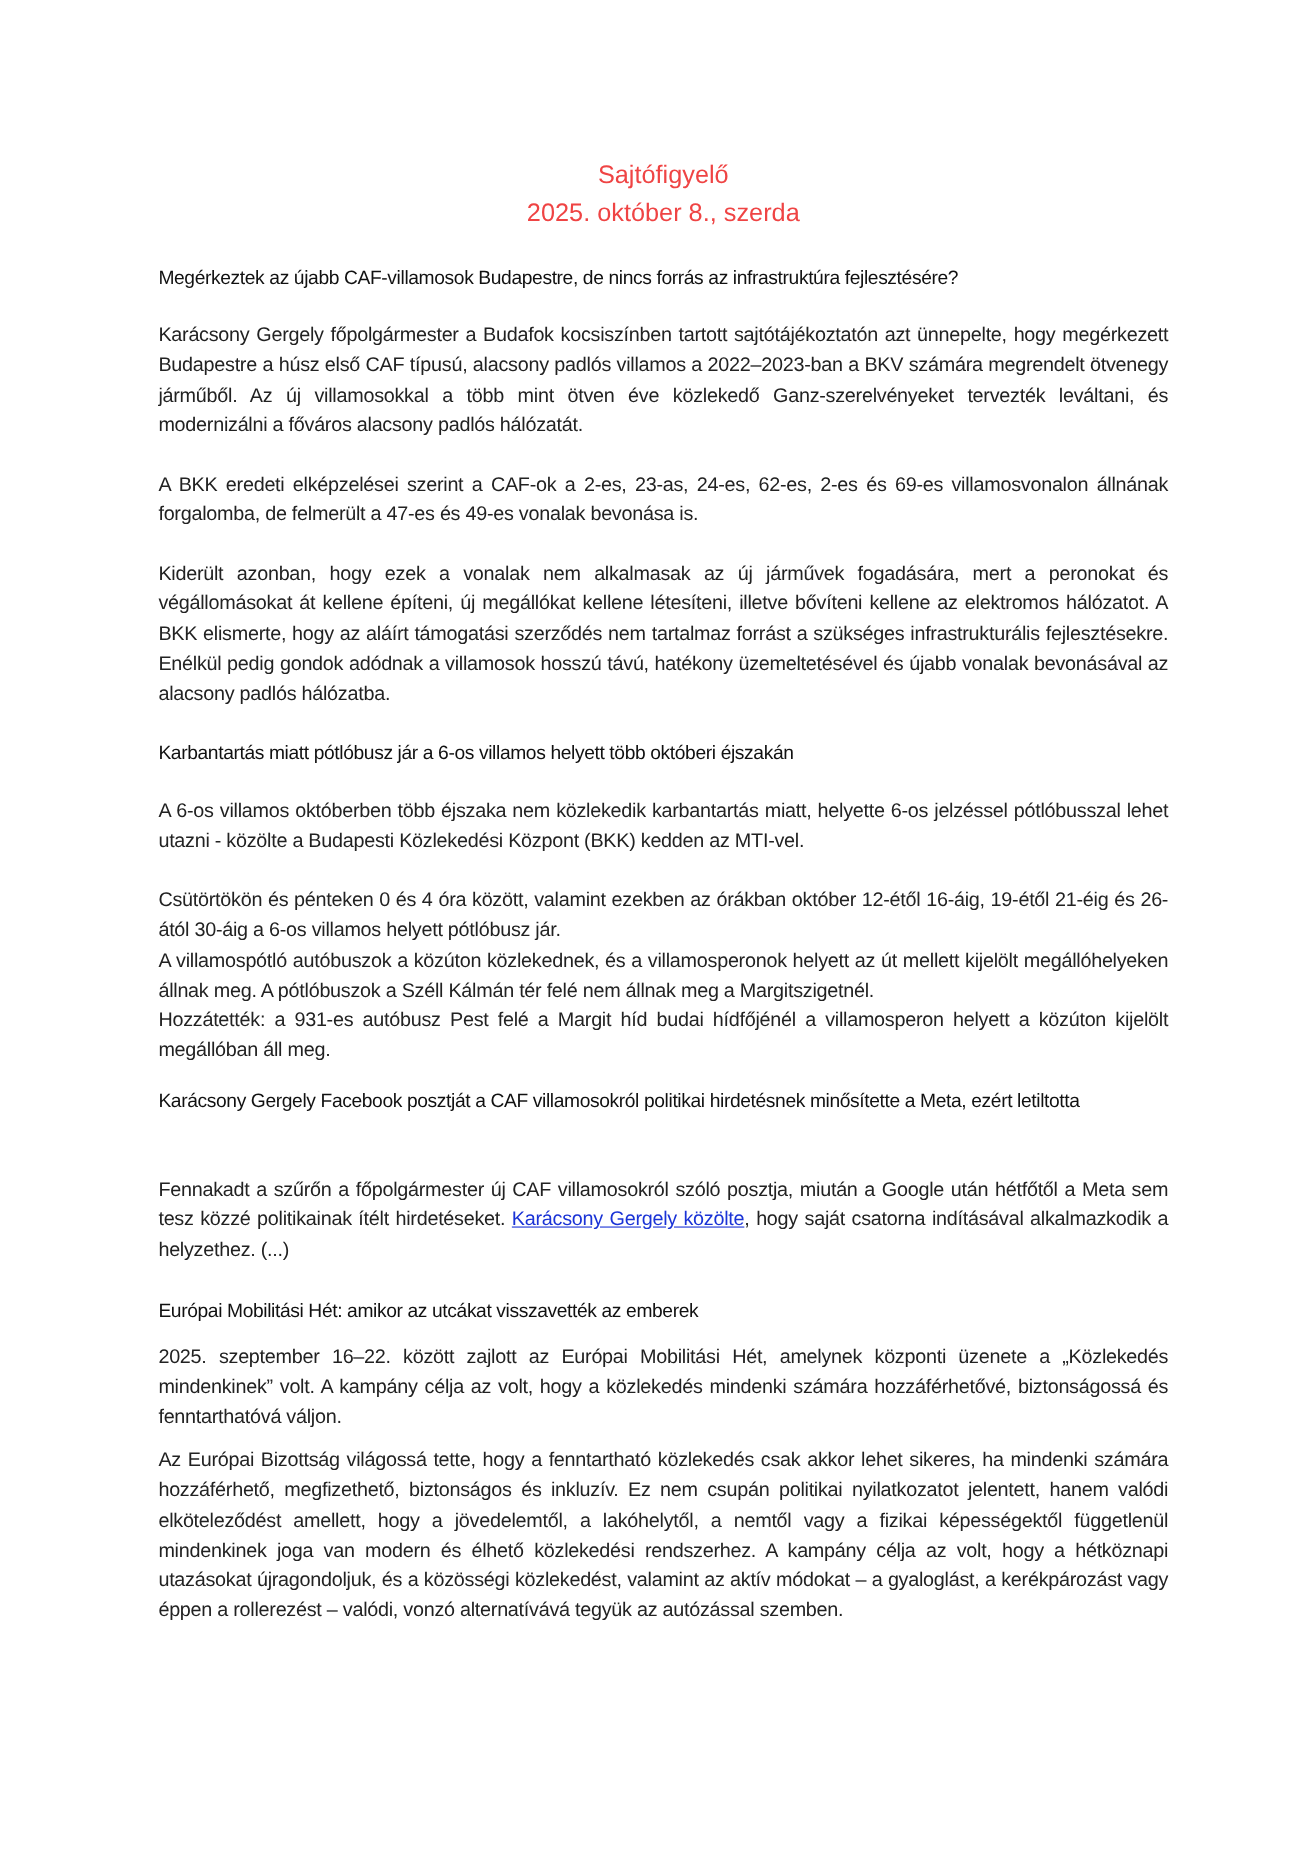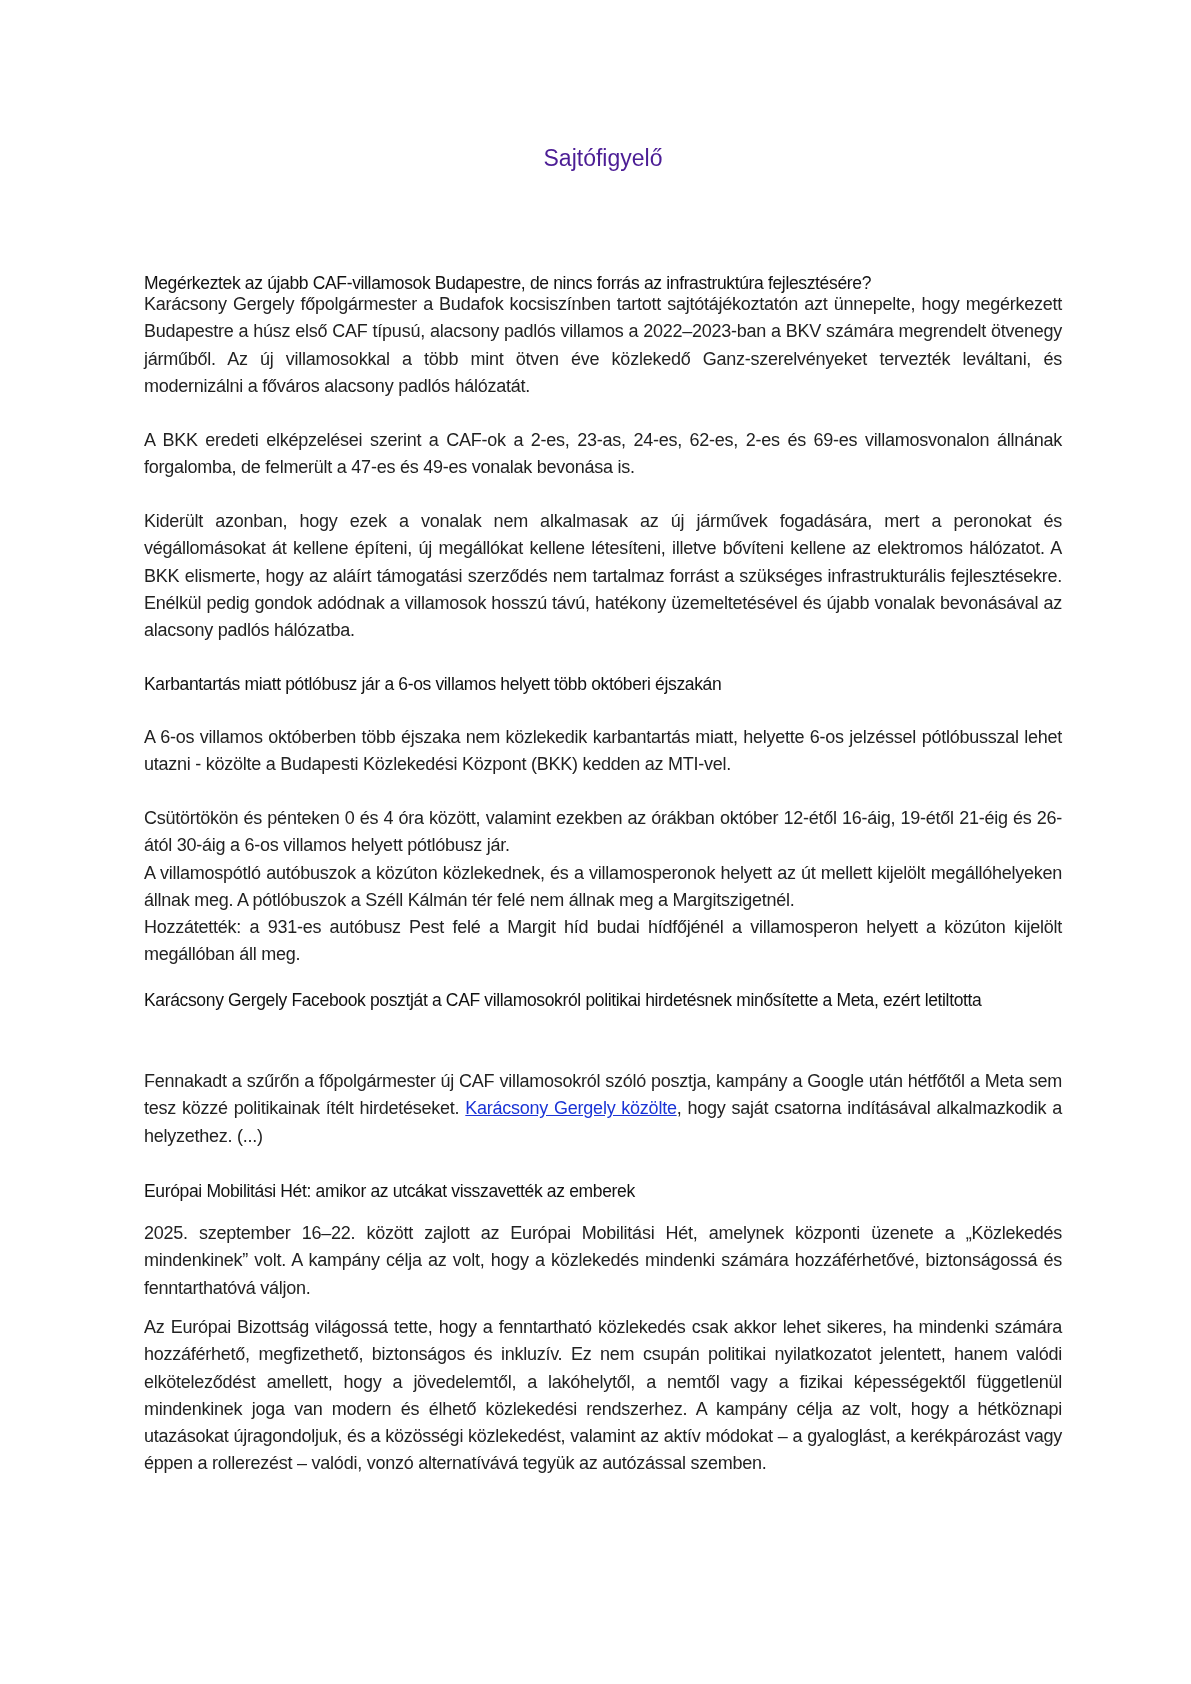--- a/index.html
+++ b/index.html
@@ -1,47 +1,48 @@
 <!DOCTYPE html>
 <html><head>
 <meta charset="utf-8">
 <style>
   html, body { margin: 0; padding: 0; background: #ffffff; }
   body { width: 1191px; height: 1684px; position: relative; overflow: hidden;
          font-family: "Liberation Sans", "DejaVu Sans", sans-serif; color: #1a1a1a; }
   .page { position: absolute; left: 144px; top: 0; width: 918px; }
   .title-block { position: absolute; left: 0; width: 918px; top: 141px; text-align: center;
-                 color: #4c1d95; font-size: 23px; line-height: 35px; }
+                 color: #ef4444; font-size: 23px; line-height: 35px; }
   .title-block div { margin: 0; }
   .article-heading { position: absolute; left: 0; width: 918px; font-size: 17.5px; line-height: 27.3px;
                      font-weight: normal; letter-spacing: -0.35px; color: #111; margin: 0; }
   .para { position: absolute; left: 0; width: 918px; font-size: 18px; line-height: 27.3px;
           text-align: justify; letter-spacing: -0.25px; color: #222; margin: 0; }
   a.link { color: #1a33d6; text-decoration: underline; }
 </style>
 </head>
 <body>
 
 <div class="page">
 
   <div class="title-block">
     <div>Sajtófigyelő</div>
+    <div>2025. október 8., szerda</div>
   </div>
 
-  <h2 class="article-heading" style="top:239px;margin-top:31px;">Megérkeztek az újabb CAF-villamosok Budapestre, de nincs forrás az infrastruktúra fejlesztésére?</h2>
+  <h2 class="article-heading" style="top:239px;">Megérkeztek az újabb CAF-villamosok Budapestre, de nincs forrás az infrastruktúra fejlesztésére?</h2>
   <p class="para" style="top:291px;">Karácsony Gergely főpolgármester a Budafok kocsiszínben tartott sajtótájékoztatón azt ünnepelte, hogy megérkezett Budapestre a húsz első CAF típusú, alacsony padlós villamos a 2022–2023-ban a BKV számára megrendelt ötvenegy járműből. Az új villamosokkal a több mint ötven éve közlekedő Ganz-szerelvényeket tervezték leváltani, és modernizálni a főváros alacsony padlós hálózatát.</p>
   <p class="para" style="top:427px;">A BKK eredeti elképzelései szerint a CAF-ok a 2-es, 23-as, 24-es, 62-es, 2-es és 69-es villamosvonalon állnának forgalomba, de felmerült a 47-es és 49-es vonalak bevonása is.</p>
   <p class="para" style="top:508px;">Kiderült azonban, hogy ezek a vonalak nem alkalmasak az új járművek fogadására, mert a peronokat és végállomásokat át kellene építeni, új megállókat kellene létesíteni, illetve bővíteni kellene az elektromos hálózatot. A BKK elismerte, hogy az aláírt támogatási szerződés nem tartalmaz forrást a szükséges infrastrukturális fejlesztésekre. Enélkül pedig gondok adódnak a villamosok hosszú távú, hatékony üzemeltetésével és újabb vonalak bevonásával az alacsony padlós hálózatba.</p>
 
   <h2 class="article-heading" style="top:671px;">Karbantartás miatt pótlóbusz jár a 6-os villamos helyett több októberi éjszakán</h2>
   <p class="para" style="top:724px;">A 6-os villamos októberben több éjszaka nem közlekedik karbantartás miatt, helyette 6-os jelzéssel pótlóbusszal lehet utazni - közölte a Budapesti Közlekedési Központ (BKK) kedden az MTI-vel.</p>
   <p class="para" style="top:805px;">Csütörtökön és pénteken 0 és 4 óra között, valamint ezekben az órákban október 12-étől 16-áig, 19-étől 21-éig és 26-ától 30-áig a 6-os villamos helyett pótlóbusz jár.</p>
   <p class="para" style="top:860px;">A villamospótló autóbuszok a közúton közlekednek, és a villamosperonok helyett az út mellett kijelölt megállóhelyeken állnak meg. A pótlóbuszok a Széll Kálmán tér felé nem állnak meg a Margitszigetnél.</p>
   <p class="para" style="top:914px;">Hozzátették: a 931-es autóbusz Pest felé a Margit híd budai hídfőjénél a villamosperon helyett a közúton kijelölt megállóban áll meg.</p>
 
   <h2 class="article-heading" style="top:987px;">Karácsony Gergely Facebook posztját a CAF villamosokról politikai hirdetésnek minősítette a Meta, ezért letiltotta</h2>
-  <p class="para" style="top:1068px;"><span>Fennakadt a szűrőn a főpolgármester új CAF villamosokról szóló posztja, kampány a Google után hétfőtől a Meta sem tesz közzé politikainak ítélt hirdetéseket. </span><a class="link" href="#">Karácsony Gergely közölte</a><span>, hogy saját csatorna indításával alkalmazkodik a helyzethez. (...)</span></p>
+  <p class="para" style="top:1068px;"><span>Fennakadt a szűrőn a főpolgármester új CAF villamosokról szóló posztja, miután a Google után hétfőtől a Meta sem tesz közzé politikainak ítélt hirdetéseket. </span><a class="link" href="#">Karácsony Gergely közölte</a><span>, hogy saját csatorna indításával alkalmazkodik a helyzethez. (...)</span></p>
 
   <h2 class="article-heading" style="top:1178px;">Európai Mobilitási Hét: amikor az utcákat visszavették az emberek</h2>
   <p class="para" style="top:1220px;">2025. szeptember 16–22. között zajlott az Európai Mobilitási Hét, amelynek központi üzenete a „Közlekedés mindenkinek” volt. A kampány célja az volt, hogy a közlekedés mindenki számára hozzáférhetővé, biztonságossá és fenntarthatóvá váljon.</p>
   <p class="para" style="top:1314px;">Az Európai Bizottság világossá tette, hogy a fenntartható közlekedés csak akkor lehet sikeres, ha mindenki számára hozzáférhető, megfizethető, biztonságos és inkluzív. Ez nem csupán politikai nyilatkozatot jelentett, hanem valódi elköteleződést amellett, hogy a jövedelemtől, a lakóhelytől, a nemtől vagy a fizikai képességektől függetlenül mindenkinek joga van modern és élhető közlekedési rendszerhez. A kampány célja az volt, hogy a hétköznapi utazásokat újragondoljuk, és a közösségi közlekedést, valamint az aktív módokat – a gyaloglást, a kerékpározást vagy éppen a rollerezést – valódi, vonzó alternatívává tegyük az autózással szemben.</p>
 
 </div>
 
 </body></html>

